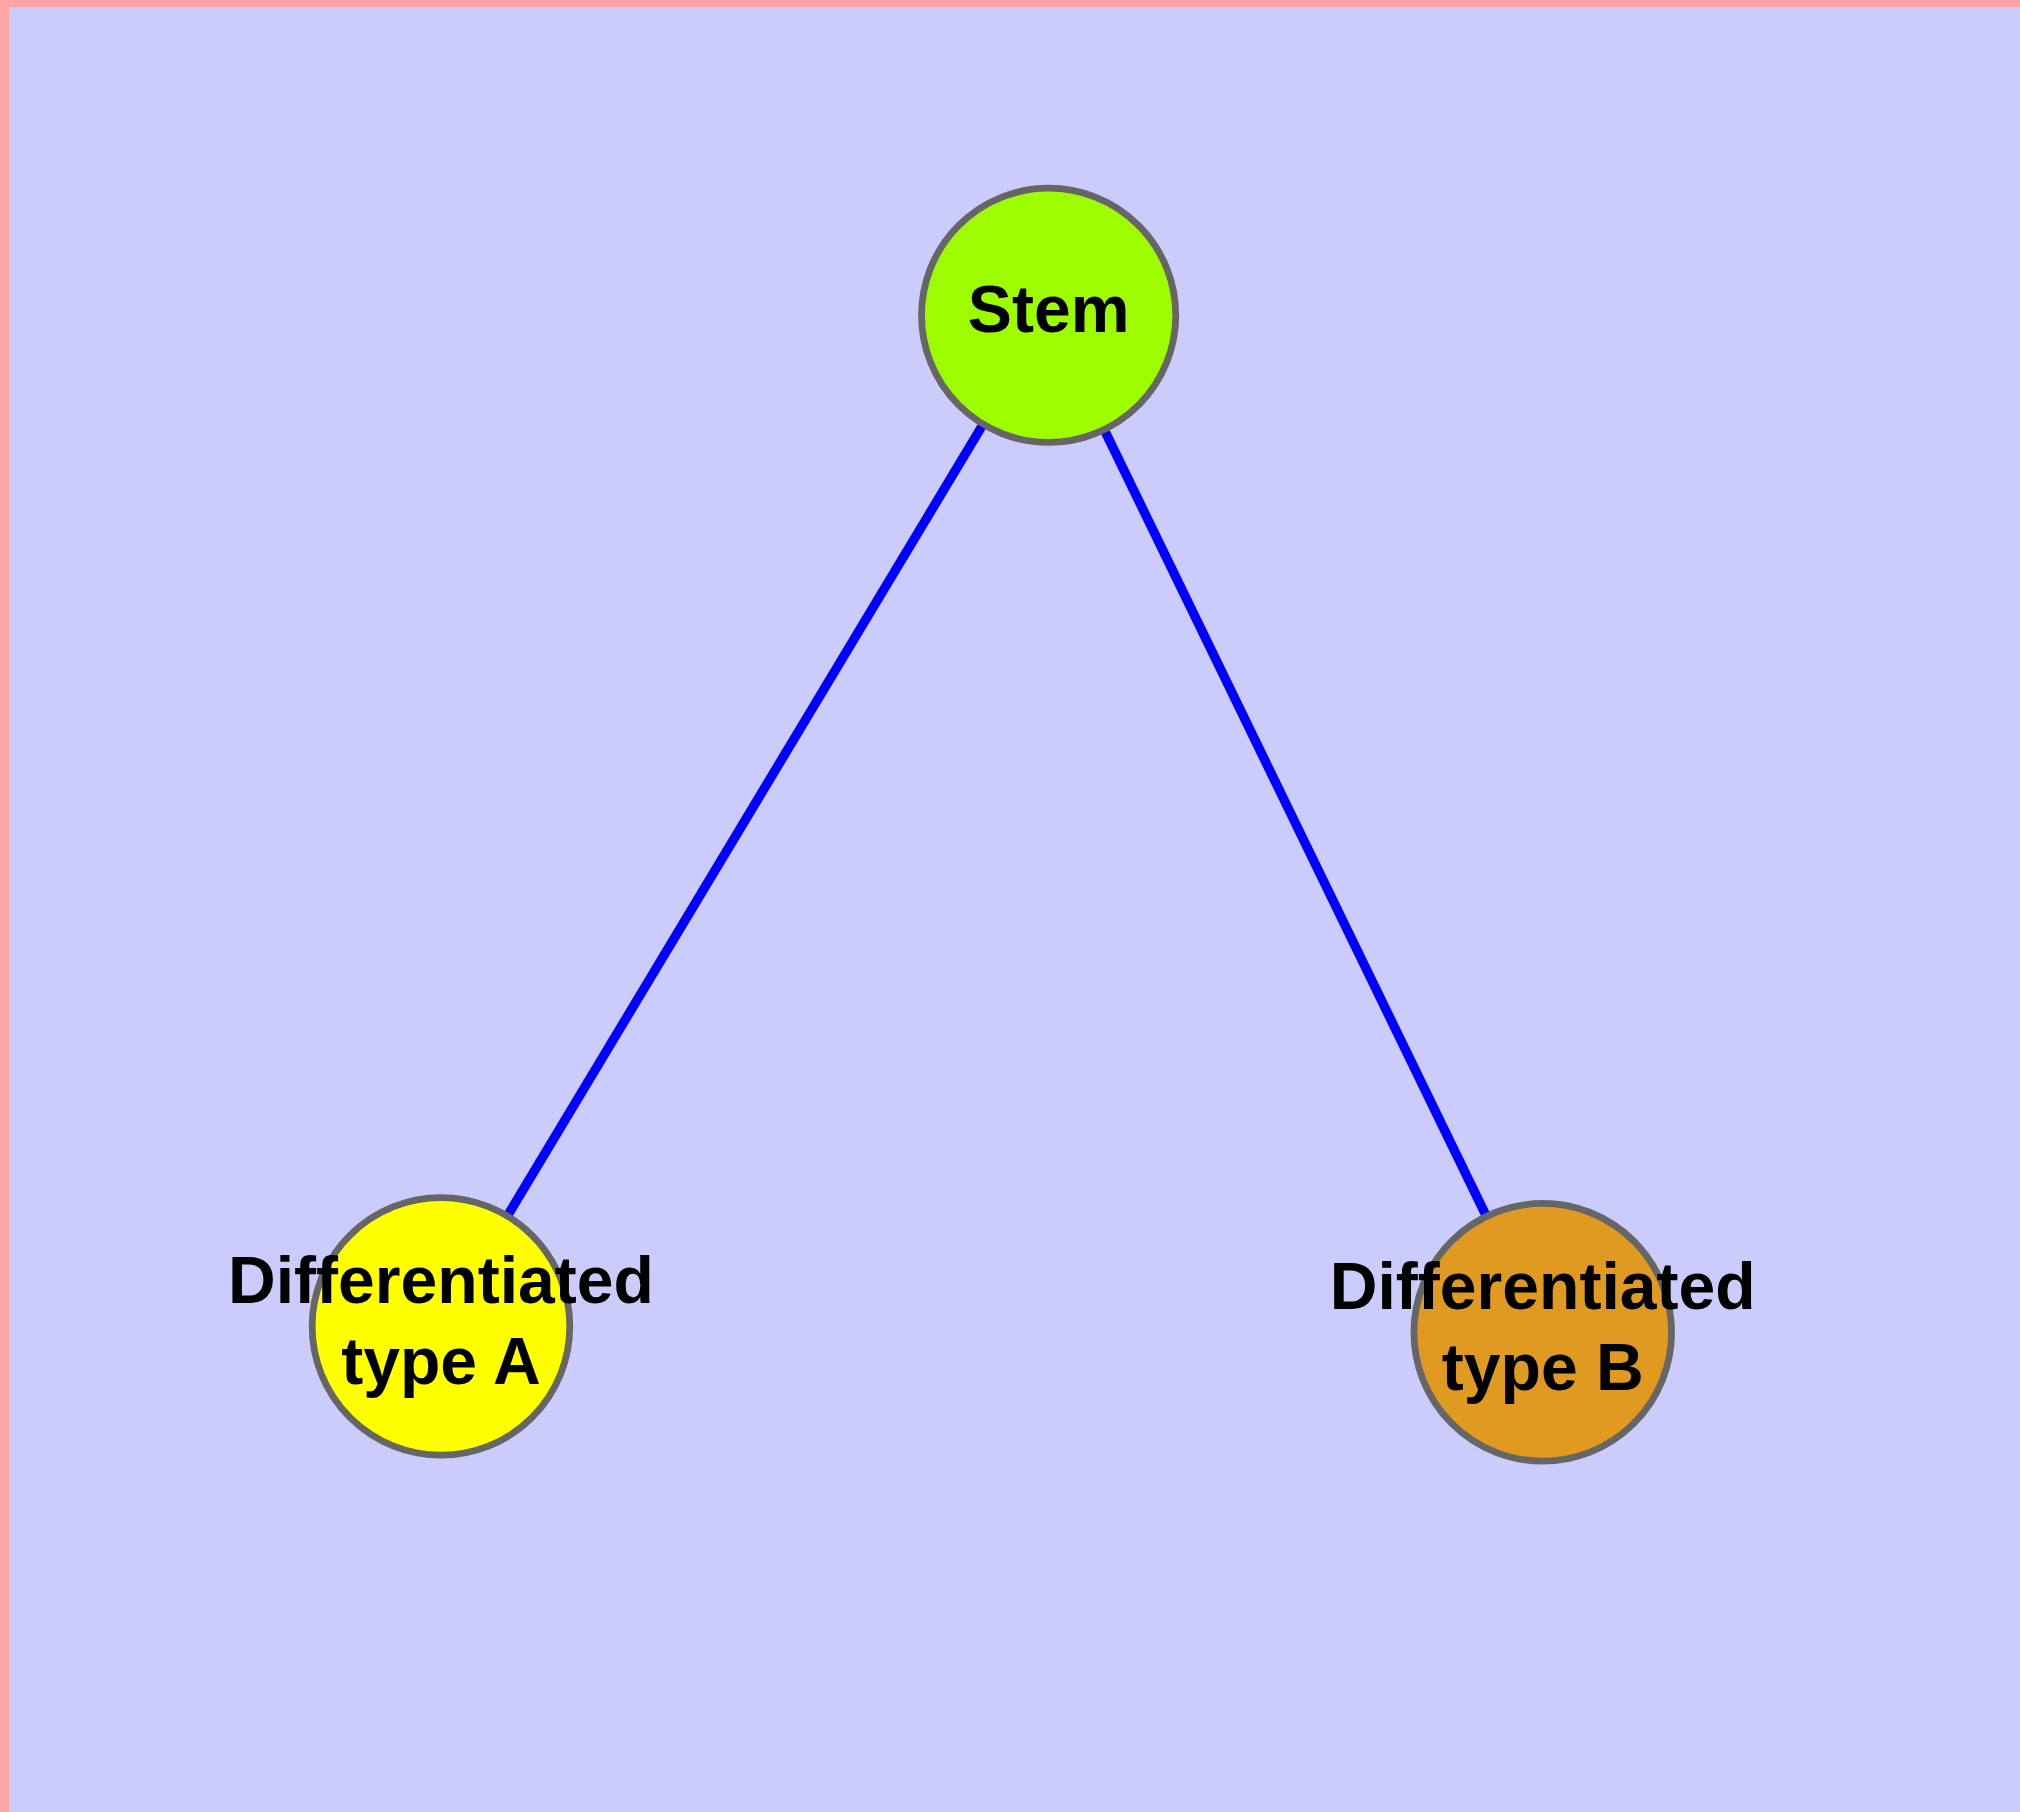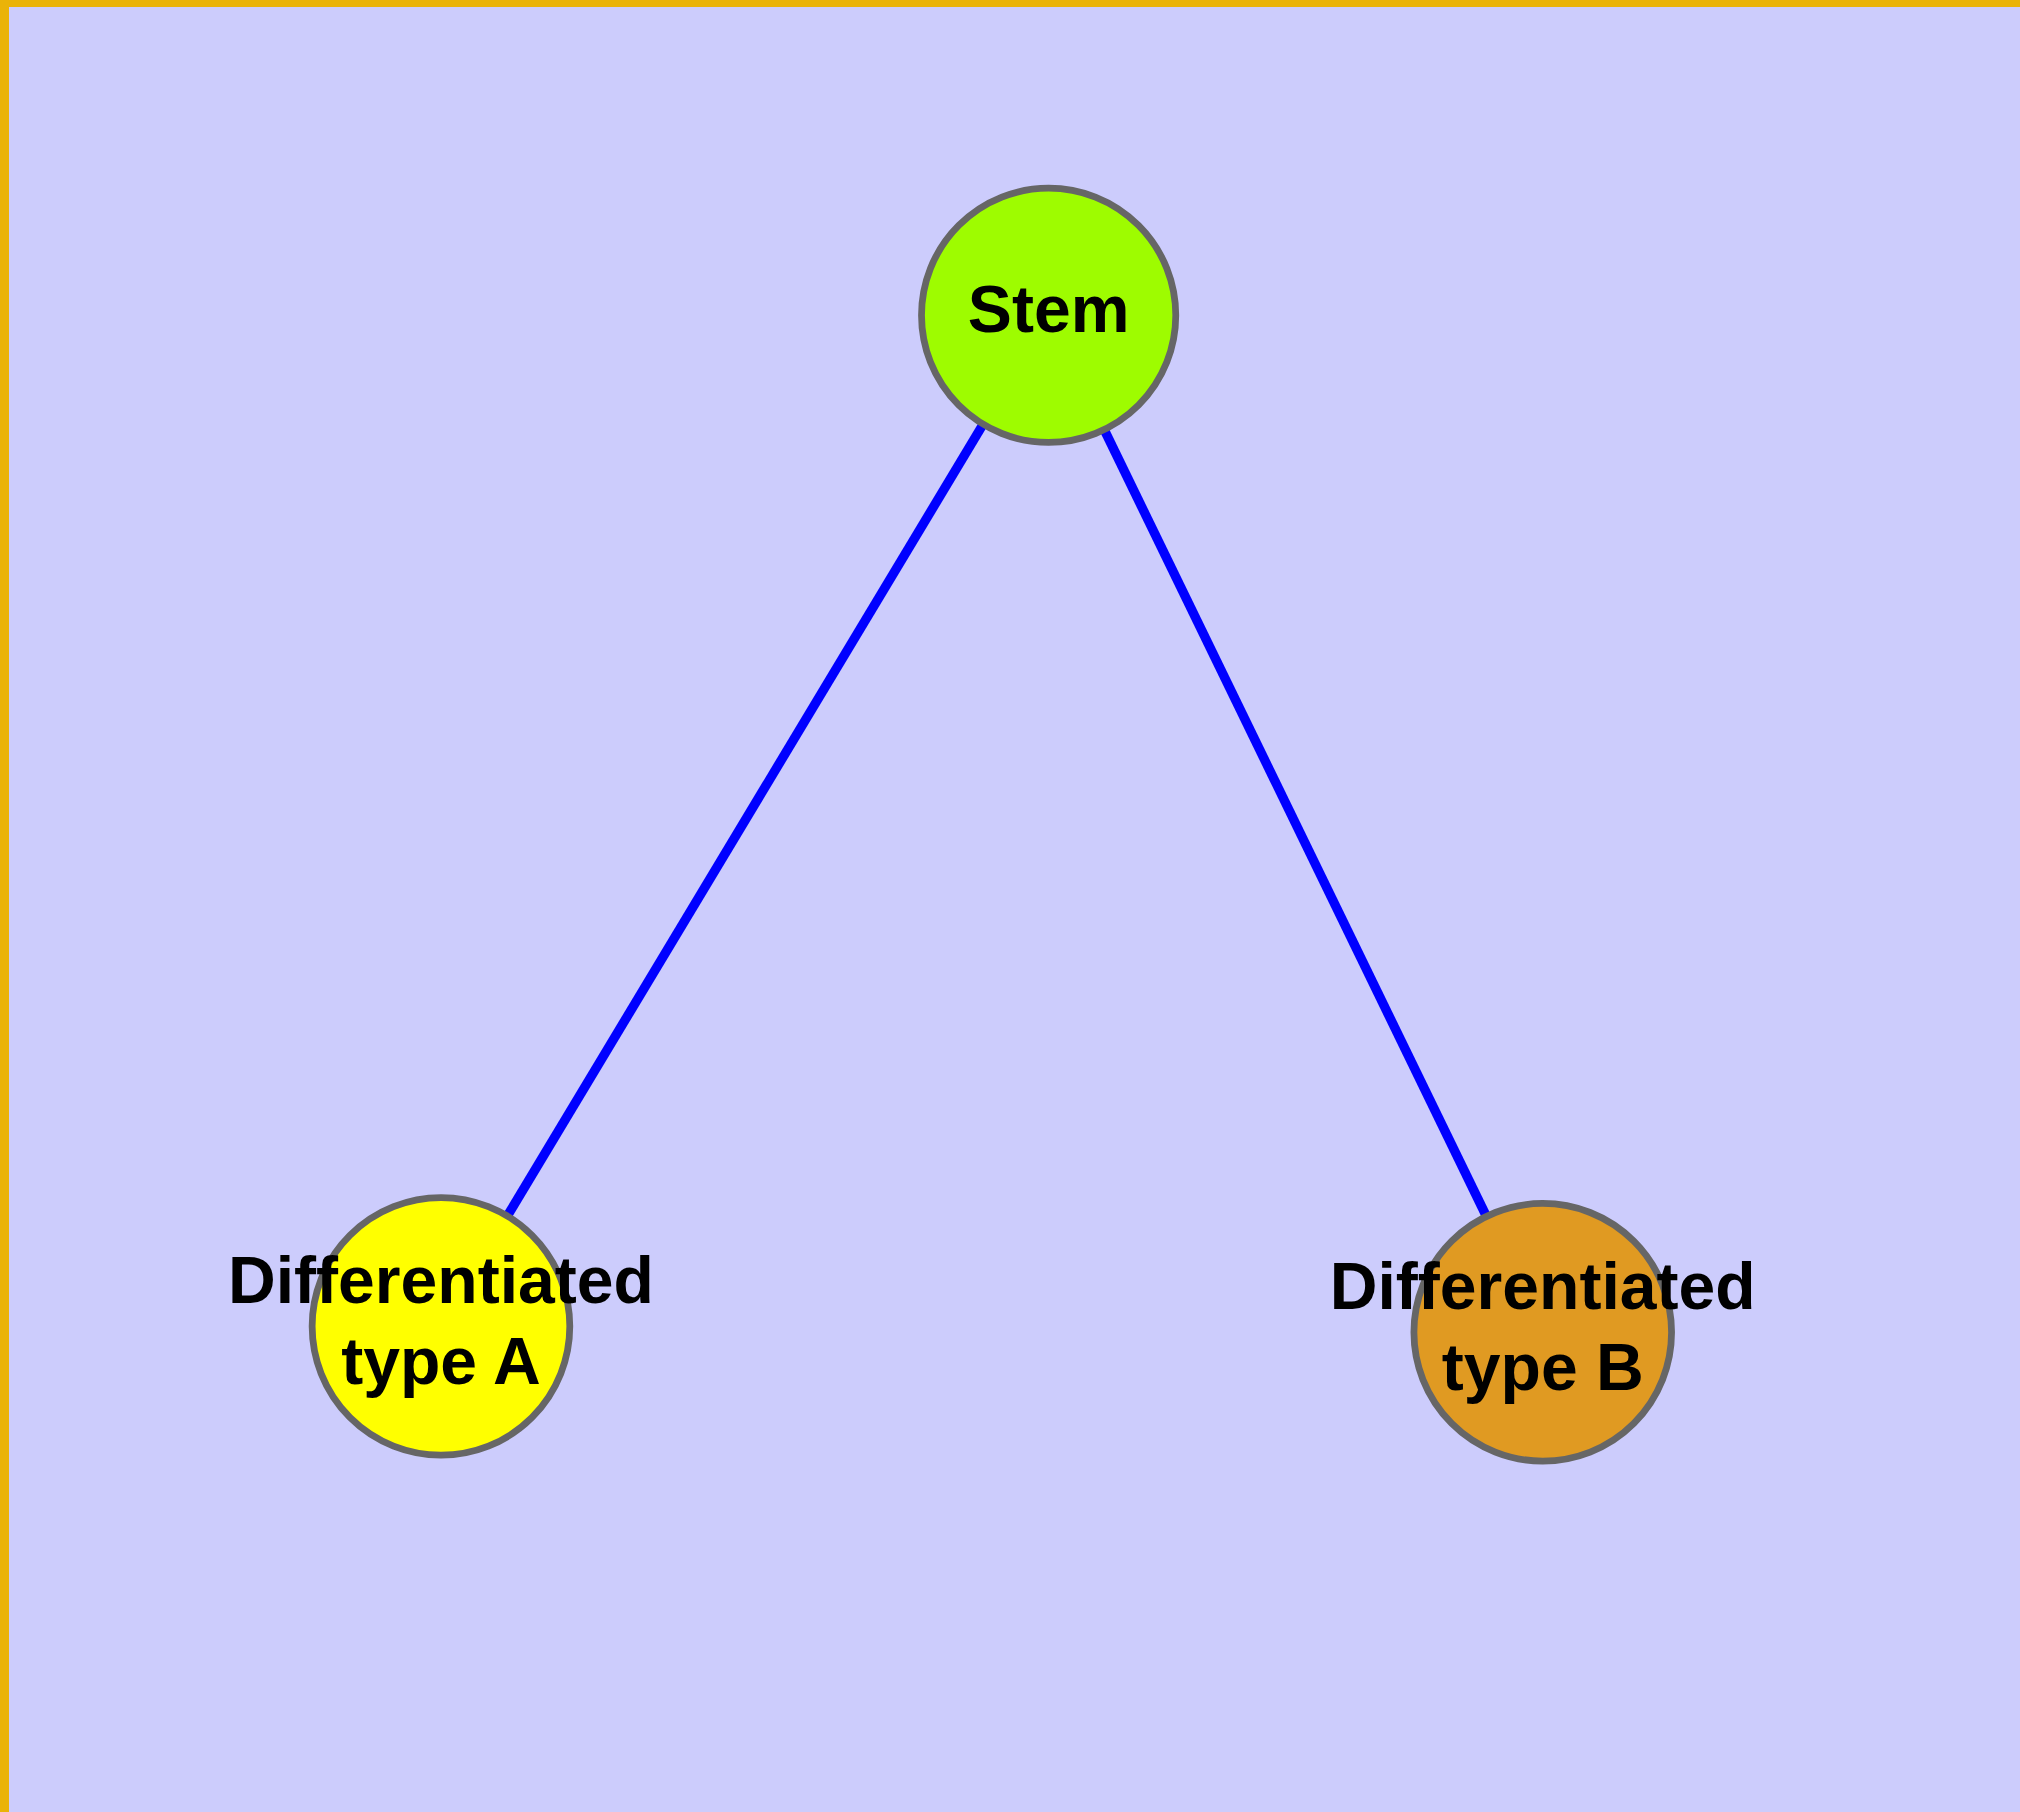--- a/index.html
+++ b/index.html
@@ -4,21 +4,21 @@
 <style>
   html, body {
     margin: 0;
     padding: 0;
     background: #ffffff;
   }
   #canvas {
     position: relative;
     width: 2021px;
     height: 1812px;
-    background: #eab308;
+    background: #fca5a5;
     overflow: hidden;
     font-family: "Liberation Sans", sans-serif;
   }
   #plot-bg {
     position: absolute;
     left: 8.5px;
     top: 6.8px;
     width: 2012px;
     height: 1805px;
     background: #ccccfc;

